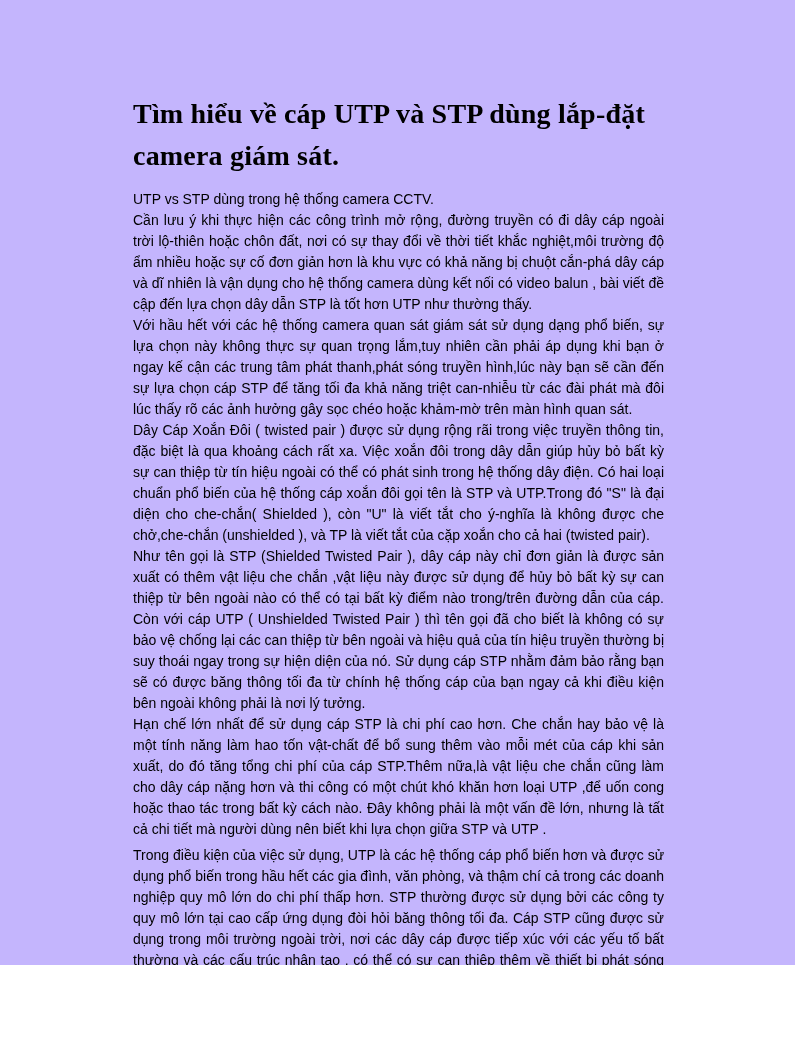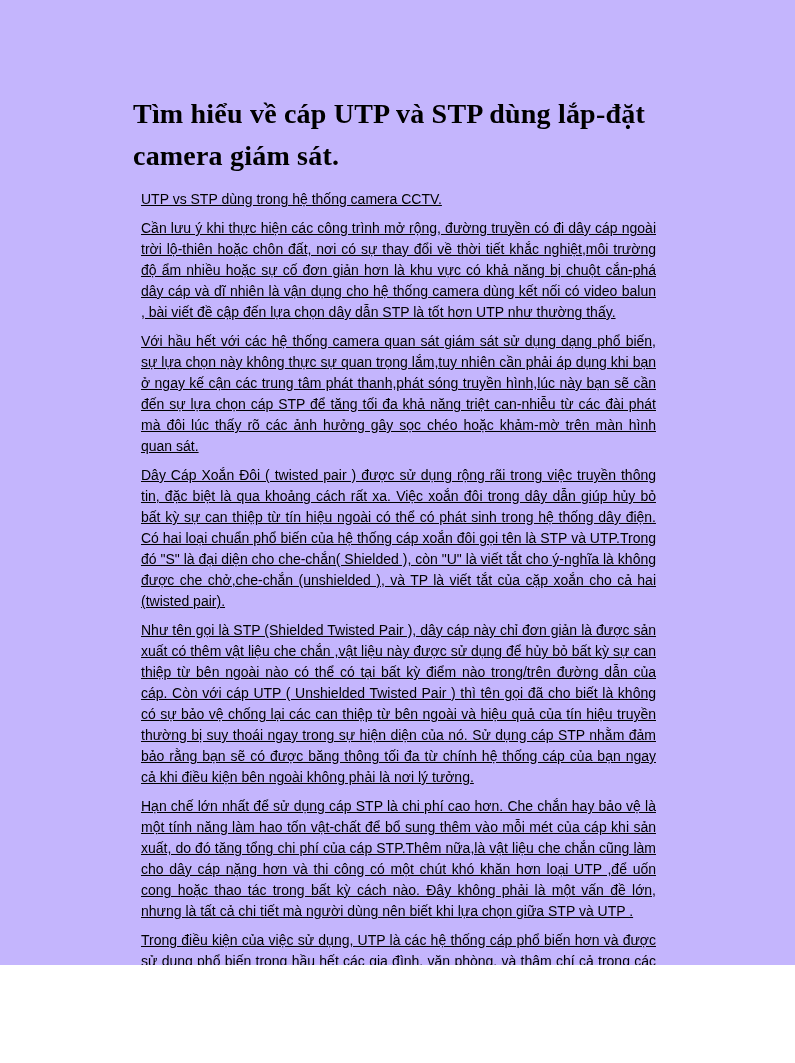--- a/index.html
+++ b/index.html
@@ -27,24 +27,23 @@
     font-size: 28px;
     line-height: 42px;
     color: #000000;
     margin: 0 0 12px 0;
     letter-spacing: 0.2px;
   }
   .body-text p {
     font-size: 14px;
     line-height: 21px;
     color: #000000;
-    margin: 8px;
+    margin: 0;
     text-align: justify;
     text-justify: inter-word;
-    text-decoration: underline;
   }
   .body-text p.para-gap {
     margin-top: 5px;
   }
   .page-number {
     position: absolute;
     left: 0;
     right: 0;
     top: 1005px;
     text-align: left;

